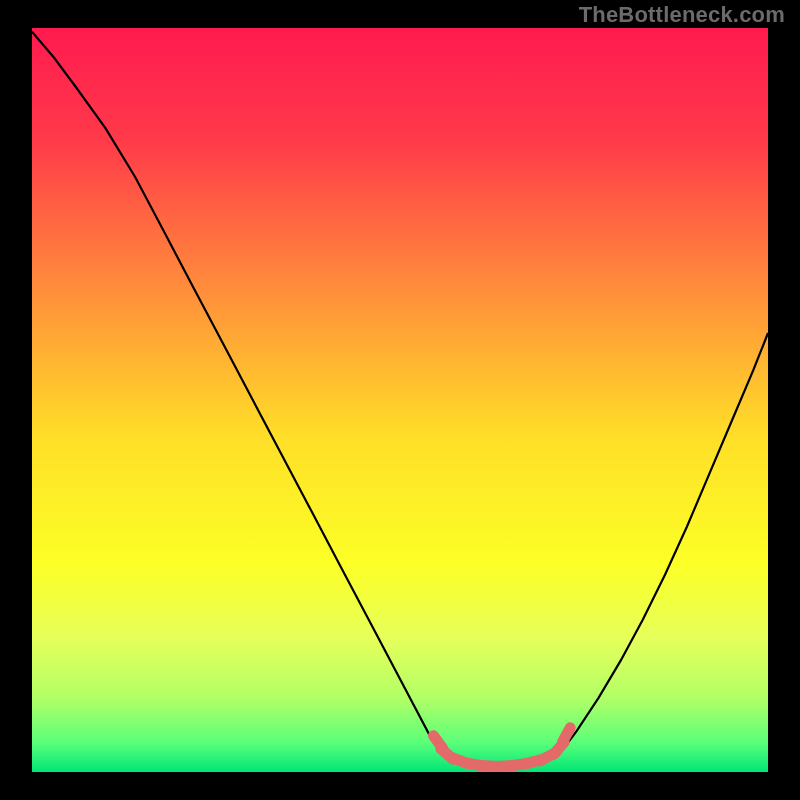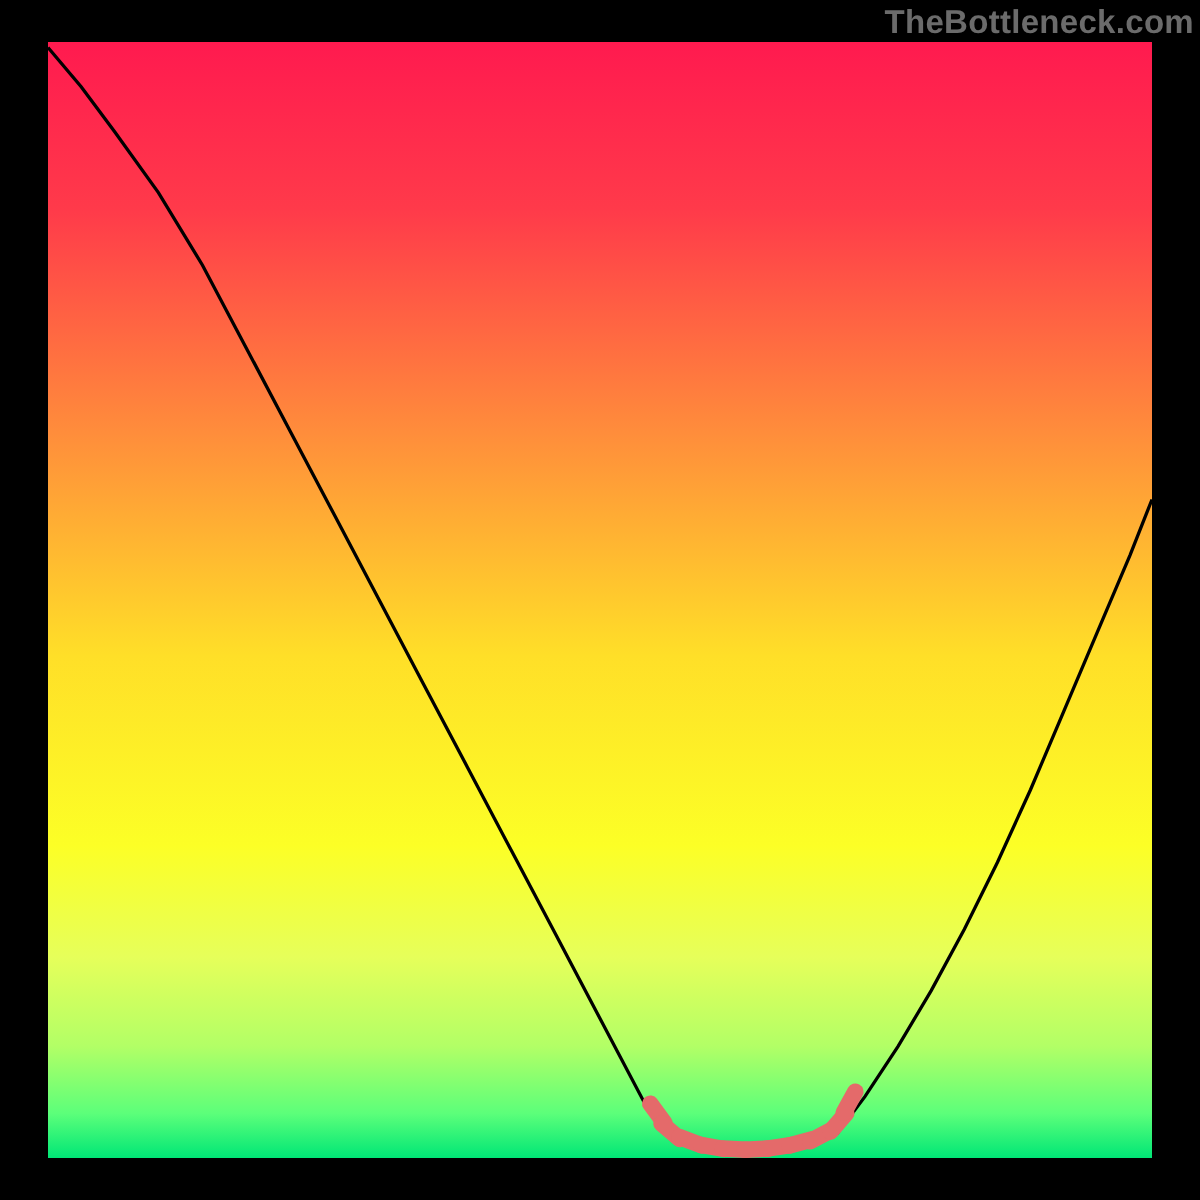--- a/index.html
+++ b/index.html
@@ -12,21 +12,21 @@
   }
   .frame {
     position: relative;
     width: 800px;
     height: 800px;
     background: #000;
   }
   .watermark {
     position: absolute;
     top: 2px;
-    right: 4px;
+    right: 15px;
     font-family: Arial, Helvetica, sans-serif;
     font-size: 22px;
     font-weight: bold;
     color: #6b6b6b;
     letter-spacing: 0.2px;
     user-select: none;
   }
   svg {
     display: block;
   }

